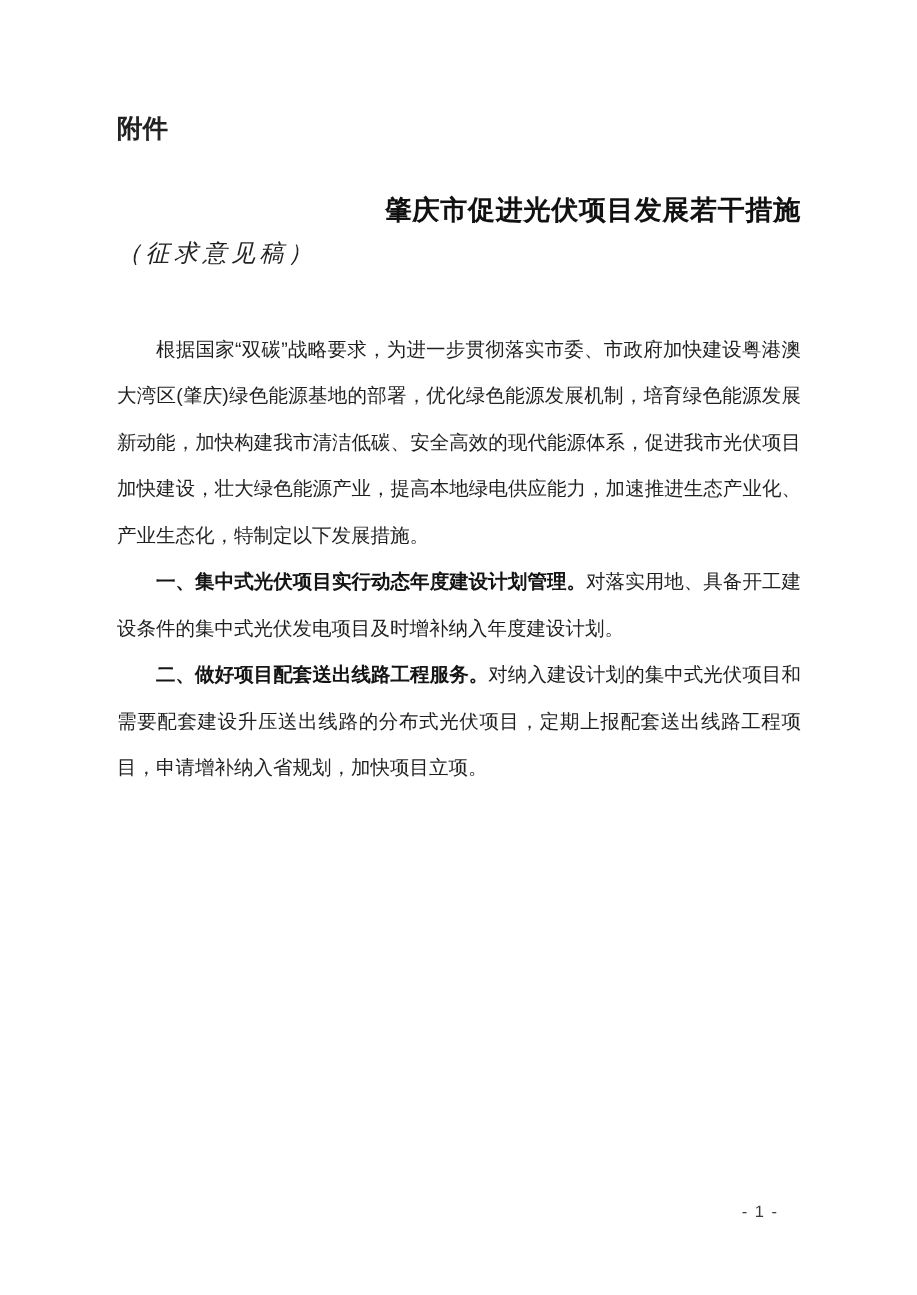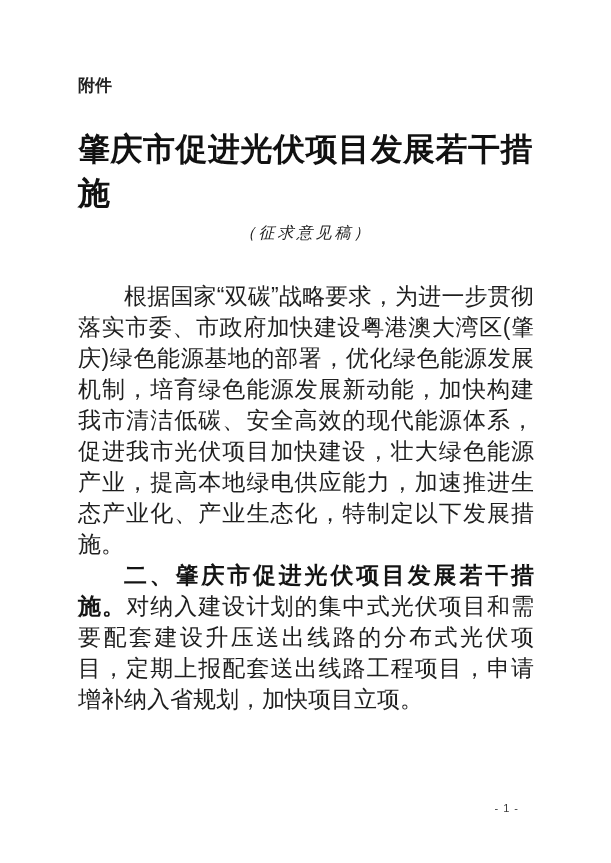--- a/index.html
+++ b/index.html
@@ -18,38 +18,38 @@
     top: 74px;
     width: 456px;
   }
   .attachment {
     font-size: 17px;
     font-weight: 600;
     color: #222222;
   }
   .doc-title {
     margin-top: 31px;
-    text-align: left;
-    font-size: 32px;
+    text-align: right;
+    font-size: 18px;
     font-weight: 700;
     letter-spacing: 0.5px;
     color: #111111;
   }
   .doc-subtitle {
     margin-top: 7px;
-    text-align: center;
+    text-align: left;
     font-family: "DejaVu Serif", "Liberation Serif", serif;
     font-style: italic;
     font-size: 16px;
     letter-spacing: 3px;
     color: #222222;
   }
   .doc-body {
     margin-top: 37px;
-    font-size: 23px;
+    font-size: 13px;
     line-height: 31px;
     text-align: justify;
     color: #1f1f1f;
   }
   .doc-body p {
     margin: 0;
     text-indent: 2em;
   }
   .lead {
     font-weight: 700;
@@ -67,17 +67,18 @@
 </head>
 <body>
 
 <div class="page">
   <div class="content">
     <div class="attachment">附件</div>
     <div class="doc-title">肇庆市促进光伏项目发展若干措施</div>
     <div class="doc-subtitle">（征求意见稿）</div>
     <div class="doc-body">
         <p><span>根据国家“双碳”战略要求，为进一步贯彻落实市委、市政府加快建设粤港澳大湾区(肇庆)绿色能源基地的部署，优化绿色能源发展机制，培育绿色能源发展新动能，加快构建我市清洁低碳、安全高效的现代能源体系，促进我市光伏项目加快建设，壮大绿色能源产业，提高本地绿电供应能力，加速推进生态产业化、产业生态化，特制定以下发展措施。</span></p>
-        <p><strong class="lead">二、肇庆市促进光伏项目发展若干措施。</strong><span>对纳入建设计划的集中式光伏项目和需要配套建设升压送出线路的分布式光伏项目，定期上报配套送出线路工程项目，申请增补纳入省规划，加快项目立项。</span></p>
+        <p><strong class="lead">一、集中式光伏项目实行动态年度建设计划管理。</strong><span>对落实用地、具备开工建设条件的集中式光伏发电项目及时增补纳入年度建设计划。</span></p>
+        <p><strong class="lead">二、做好项目配套送出线路工程服务。</strong><span>对纳入建设计划的集中式光伏项目和需要配套建设升压送出线路的分布式光伏项目，定期上报配套送出线路工程项目，申请增补纳入省规划，加快项目立项。</span></p>
       </div>
   </div>
   <div class="page-number">- 1 -</div>
 </div>
 
 </body></html>

